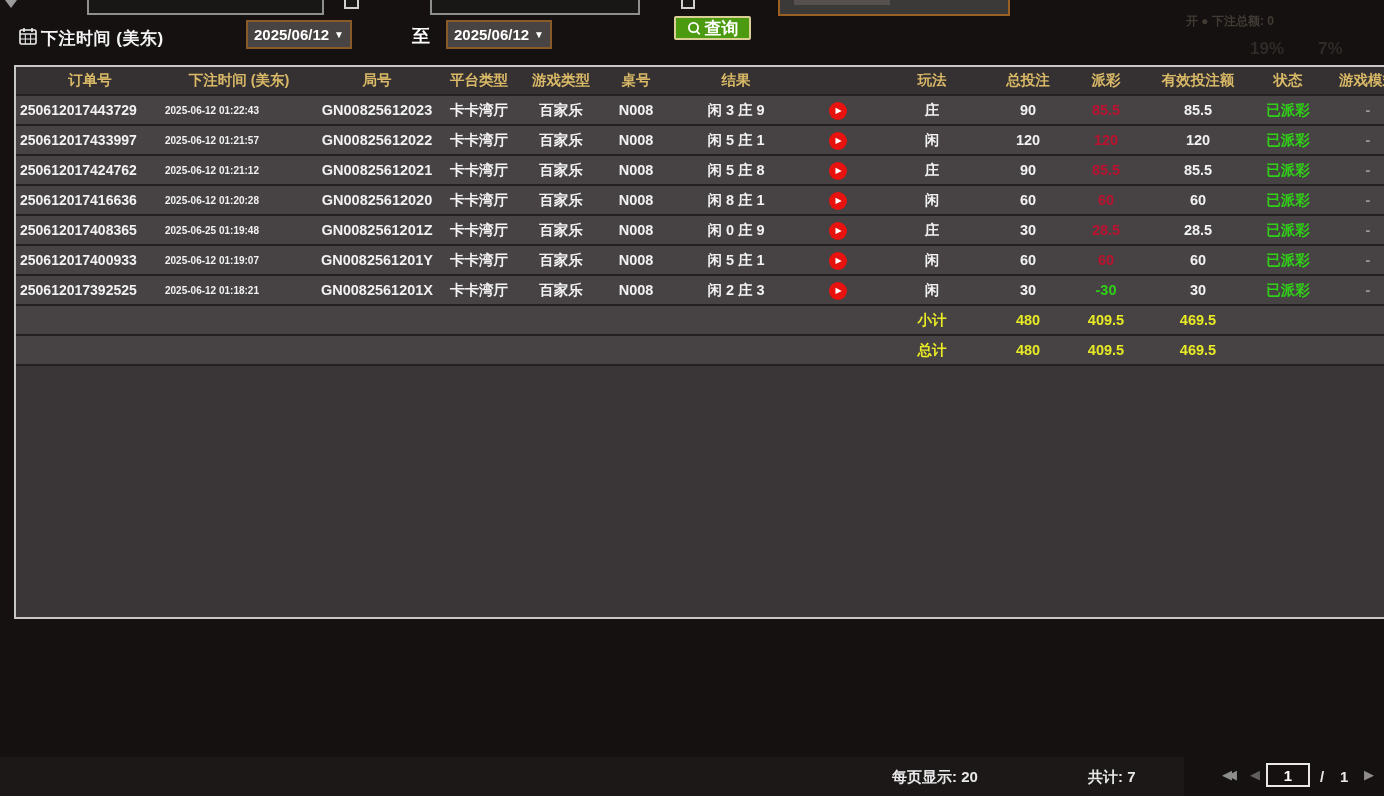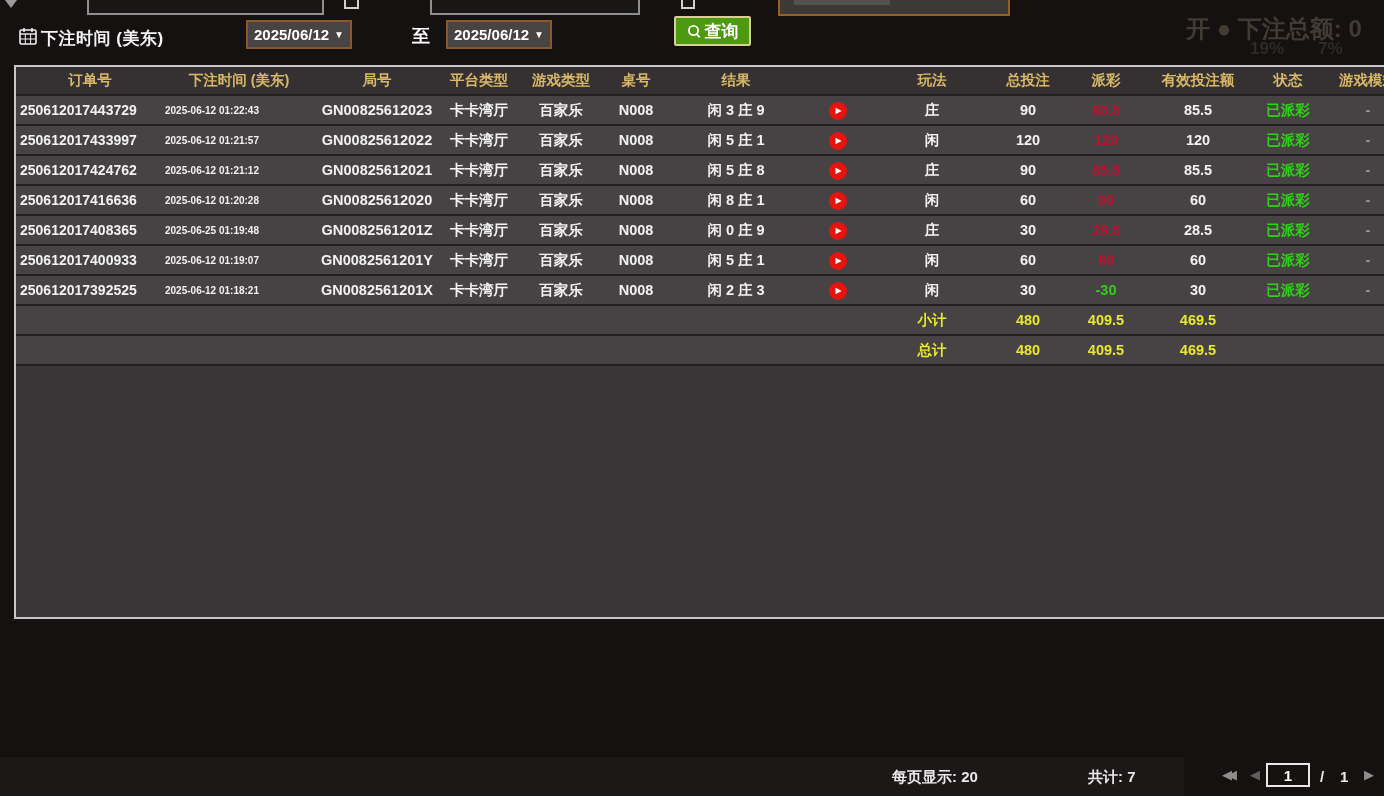--- a/index.html
+++ b/index.html
@@ -17,38 +17,38 @@
   .pi2{left:430px;width:206px;}
   .partial-sq{border:2px solid #d0d0d0;background:#191616;}
   .sq1{left:344px;top:-4px;width:11px;height:9px;}
   .sq2{left:681px;top:-6px;width:10px;height:11px;}
   .partial-select{left:778px;top:-13px;width:228px;height:25px;border:2px solid #9a5f23;background:#3c3939;}
   .partial-select .smudge{position:absolute;left:14px;top:9px;width:96px;height:7px;background:#5c5855;opacity:.8;}
   .top-arrow{left:5px;top:0;width:0;height:0;border-left:6px solid transparent;border-right:6px solid transparent;border-top:8px solid #9a9a9a;}
 
   
   .ghost{color:#413b34;font-weight:bold;}
-  .g1{left:1186px;top:13px;font-size:24px;}
+  .g1{left:1186px;top:13px;font-size:12px;}
   .g2{left:1250px;top:39px;font-size:17px;color:#2f2b27;}
   .g3{left:1318px;top:39px;font-size:17px;color:#2f2b27;}
 
   
   .filter-label{left:41px;top:27px;color:#f4f4f4;font-size:17px;font-weight:bold;letter-spacing:.5px;}
   .cal-icon{left:19px;top:27px;}
   .date-select{
     top:20px;width:106px;height:29px;box-sizing:border-box;
     background:#474443;border:2px solid #8a5a26;color:#fff;
     font-size:15px;font-weight:bold;display:flex;align-items:center;justify-content:center;gap:5px;
     cursor:pointer;
   }
   .ds1{left:246px;} .ds2{left:446px;}
   .date-select .dd{font-size:10px;line-height:1;}
   .to-label{left:412px;top:24px;color:#fff;font-size:18px;font-weight:bold;}
   .query-btn{
-    left:674px;top:16px;width:77px;height:30px;box-sizing:border-box;
+    left:674px;top:16px;width:77px;height:24px;box-sizing:border-box;
     background:#4c9a0f;border:2px solid #d9cf96;border-radius:2px;
     display:flex;align-items:center;justify-content:center;gap:3px;
     color:#fff;font-size:17px;font-weight:bold;cursor:pointer;
   }
 
   
   .table-wrap{
     left:14px;top:65px;width:1370px;height:554px;box-sizing:border-box;
     border:2px solid #c7c7c7;border-right:none;
     background:#3a3637;overflow:hidden;

